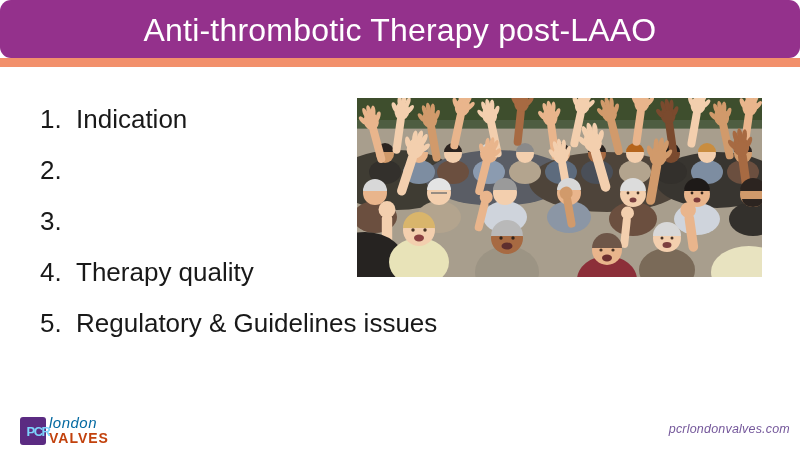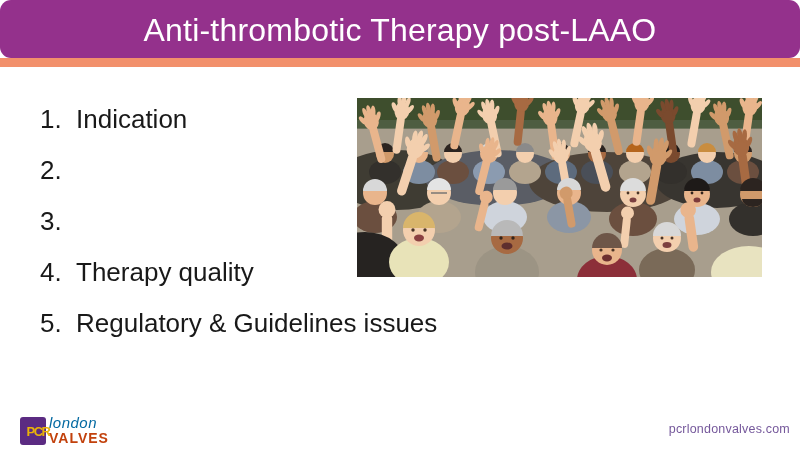--- a/index.html
+++ b/index.html
@@ -43,37 +43,37 @@
   .photo svg{display:block;width:405px;height:179px;}
   
   .logo{
     position:absolute;left:20px;top:415px;display:flex;align-items:flex-start;
   }
   .logo-square{
     width:26px;height:28px;border-radius:3px;background:#5B2B82;
     display:flex;align-items:center;justify-content:center;margin-top:2px;
   }
   .logo-monogram{
-    color:#eab308;font-size:13px;font-weight:bold;letter-spacing:-1.5px;
+    color:#7dd3fc;font-size:13px;font-weight:bold;letter-spacing:-1.5px;
     transform:translateX(-1px);
     padding-left:12px;
   }
   .logo-text{margin-left:3px;line-height:1;}
   .logo-line1{
     color:#0369a1;font-size:15px;font-style:italic;font-weight:400;
     letter-spacing:0.5px;display:block;
   }
   .logo-line2{
     color:#c2410c;font-size:14px;font-weight:800;letter-spacing:1px;
     display:block;margin-top:1px;
   }
   
   .site-url{
     position:absolute;right:10px;top:422px;
-    color:#75589B;font-size:12.5px;letter-spacing:0.2px;
+    color:#75589B;font-size:12.5px;letter-spacing:0.2px;font-style:italic;
   }
 </style>
 </head>
 <body>
 
 <div class="header-band">
   <h1 class="header-title">Anti-thrombotic Therapy post-LAAO</h1>
 </div>
 <div class="accent-bar"></div>
 

